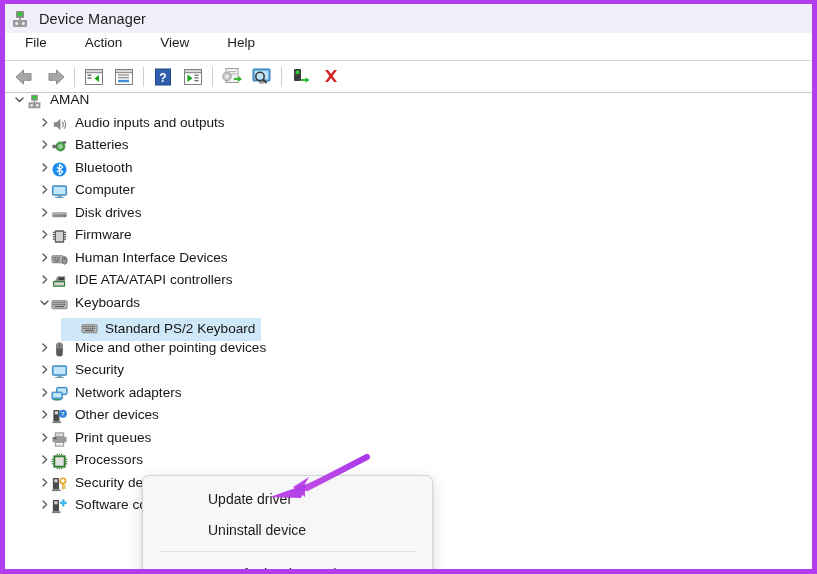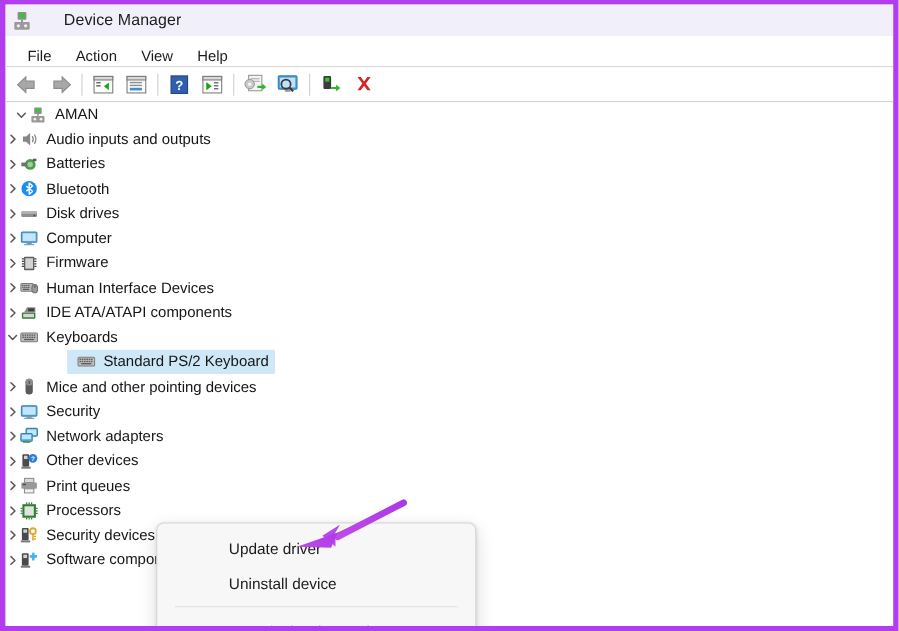--- a/index.html
+++ b/index.html
@@ -14,60 +14,60 @@
     border-left:5px solid #b23cf0;
     border-right:5px solid #b23cf0;
     border-top:4px solid #b23cf0;
     border-bottom:5px solid #b23cf0;
     background:#ffffff;overflow:hidden;
   }
 
   
   .titlebar{
     height:29px;background:#f1f0fa;display:flex;align-items:center;
-    padding-left:5px;box-sizing:border-box;gap:19px;
+    padding-left:5px;box-sizing:border-box;
   }
   .title-icon{width:20px;height:20px;position:relative;flex:0 0 auto;margin-right:9px;}
   .title-text{font-size:14.5px;color:#1b1b1b;letter-spacing:.1px;}
 
   
   .menubar{
-    height:27px;background:#ffffff;display:flex;align-items:flex-end;
-    padding-left:9px;box-sizing:border-box;
+    height:27px;background:#ffffff;display:flex;align-items:flex-start;
+    padding-left:9px;box-sizing:border-box;gap:16px;
   }
   .menubar span{
     font-size:13.5px;color:#1b1b1b;padding:2px 11px;cursor:default;
   }
 
   
   .toolbar{
     height:33px;background:#ffffff;display:flex;align-items:center;
     padding-left:5px;box-sizing:border-box;
     border-top:1px solid #d8d8d8;border-bottom:1px solid #c8c8c8;
   }
   .tb-btn{width:30px;height:26px;display:flex;align-items:center;justify-content:center;position:relative;}
   .tb-sep{width:1px;height:20px;background:#cfcfcf;margin:0 4px;}
 
   
   .tree{position:relative;background:#ffffff;height:479px;overflow:hidden;}
   .row{
-    height:22.5px;display:flex;align-items:center;position:relative;
+    height:22.5px;display:flex;position:relative;
     font-size:13.6px;color:#161616;white-space:nowrap;
   }
   .chev{
     width:13px;height:13px;flex:0 0 auto;display:flex;align-items:center;justify-content:center;
     color:#6b6b6b;
   }
   .ico{width:17px;height:17px;flex:0 0 auto;margin-right:7px;position:relative;}
   .lbl{line-height:1;}
   .row.root{padding-left:8px;}
-  .row.child{}
+  .row.child{padding-left:33px;}
   .row.grand{padding-left:60px;}
   .row.grand .sel{
-    background:#cfe8f7;padding:2px 6px 3px 9px;margin-left:-4px;border-radius:1px;
+    background:#cfe8f7;padding:2px 6px 3px 20px;margin-left:-4px;border-radius:1px;
     display:inline-flex;align-items:center;
   }
 
   
   .ctxmenu{
     position:absolute;left:137px;top:382px;width:291px;
     background:#f7f7f7;border:1px solid #d6d6d6;border-radius:7px;
     box-shadow:0 5px 16px rgba(0,0,0,.14),0 1px 3px rgba(0,0,0,.10);
     padding:7px 0 8px 0;box-sizing:border-box;z-index:40;
   }
@@ -268,43 +268,43 @@
 
 
     <div class="row child">
       <span class="chev">
         <svg width="11" height="11" viewBox="0 0 11 11">
             <path d="M4 2 L7.6 5.5 L4 9" stroke="#5a5a5a" stroke-width="1.4" fill="none" stroke-linecap="round" stroke-linejoin="round"></path>
           </svg>
       </span>
       <span class="ico">
         <svg width="17" height="17" viewBox="0 0 18 18">
-          <rect x="1.5" y="6.5" width="15" height="5.5" rx="1" fill="#8f8f8f"></rect>
-          <rect x="1.5" y="6.5" width="15" height="2.2" rx="1" fill="#b6b6b6"></rect>
-          <circle cx="14" cy="10.4" r=".9" fill="#4a4a4a"></circle>
-        </svg>
-      </span>
-      <span class="lbl">Disk drives</span>
-    </div>
-
-    <div class="row child">
-      <span class="chev">
-        <svg width="11" height="11" viewBox="0 0 11 11">
-            <path d="M4 2 L7.6 5.5 L4 9" stroke="#5a5a5a" stroke-width="1.4" fill="none" stroke-linecap="round" stroke-linejoin="round"></path>
-          </svg>
-      </span>
-      <span class="ico">
-        <svg width="17" height="17" viewBox="0 0 18 18">
           <rect x="1.5" y="3" width="15" height="10" rx="1" fill="#5aabe0" stroke="#3a83b8"></rect>
           <rect x="2.8" y="4.3" width="12.4" height="7.4" fill="#c4e6fa"></rect>
           <rect x="6.5" y="13.3" width="5" height="1.4" fill="#8e8e8e"></rect>
           <rect x="4" y="14.7" width="10" height="1.2" rx=".6" fill="#6fa8cd"></rect>
         </svg>
       </span>
       <span class="lbl">Computer</span>
+    </div>
+
+    <div class="row child">
+      <span class="chev">
+        <svg width="11" height="11" viewBox="0 0 11 11">
+            <path d="M4 2 L7.6 5.5 L4 9" stroke="#5a5a5a" stroke-width="1.4" fill="none" stroke-linecap="round" stroke-linejoin="round"></path>
+          </svg>
+      </span>
+      <span class="ico">
+        <svg width="17" height="17" viewBox="0 0 18 18">
+          <rect x="1.5" y="6.5" width="15" height="5.5" rx="1" fill="#8f8f8f"></rect>
+          <rect x="1.5" y="6.5" width="15" height="2.2" rx="1" fill="#b6b6b6"></rect>
+          <circle cx="14" cy="10.4" r=".9" fill="#4a4a4a"></circle>
+        </svg>
+      </span>
+      <span class="lbl">Disk drives</span>
     </div>
 
 
     <div class="row child">
       <span class="chev">
         <svg width="11" height="11" viewBox="0 0 11 11">
             <path d="M4 2 L7.6 5.5 L4 9" stroke="#5a5a5a" stroke-width="1.4" fill="none" stroke-linecap="round" stroke-linejoin="round"></path>
           </svg>
       </span>
       <span class="ico">
@@ -360,21 +360,21 @@
           </svg>
       </span>
       <span class="ico">
         <svg width="17" height="17" viewBox="0 0 18 18">
           <rect x="2" y="8.5" width="13" height="6" rx="1" fill="#2e7d32"></rect>
           <rect x="3.3" y="9.8" width="10.4" height="3.4" fill="#d6d6d6"></rect>
           <path d="M4 8.5 L7 3.5 L15 3.5 L15 8.5 Z" fill="#8e8e8e"></path>
           <rect x="8" y="4.6" width="6" height="2.8" fill="#3c3c3c"></rect>
         </svg>
       </span>
-      <span class="lbl">IDE ATA/ATAPI components</span>
+      <span class="lbl">IDE ATA/ATAPI controllers</span>
     </div>
 
     <div class="row child">
       <span class="chev">
         <svg width="11" height="11" viewBox="0 0 11 11">
             <path d="M2 4 L5.5 7.6 L9 4" stroke="#5a5a5a" stroke-width="1.4" fill="none" stroke-linecap="round" stroke-linejoin="round"></path>
           </svg>
       </span>
       <span class="ico">
         <svg width="17" height="17" viewBox="0 0 18 18">

